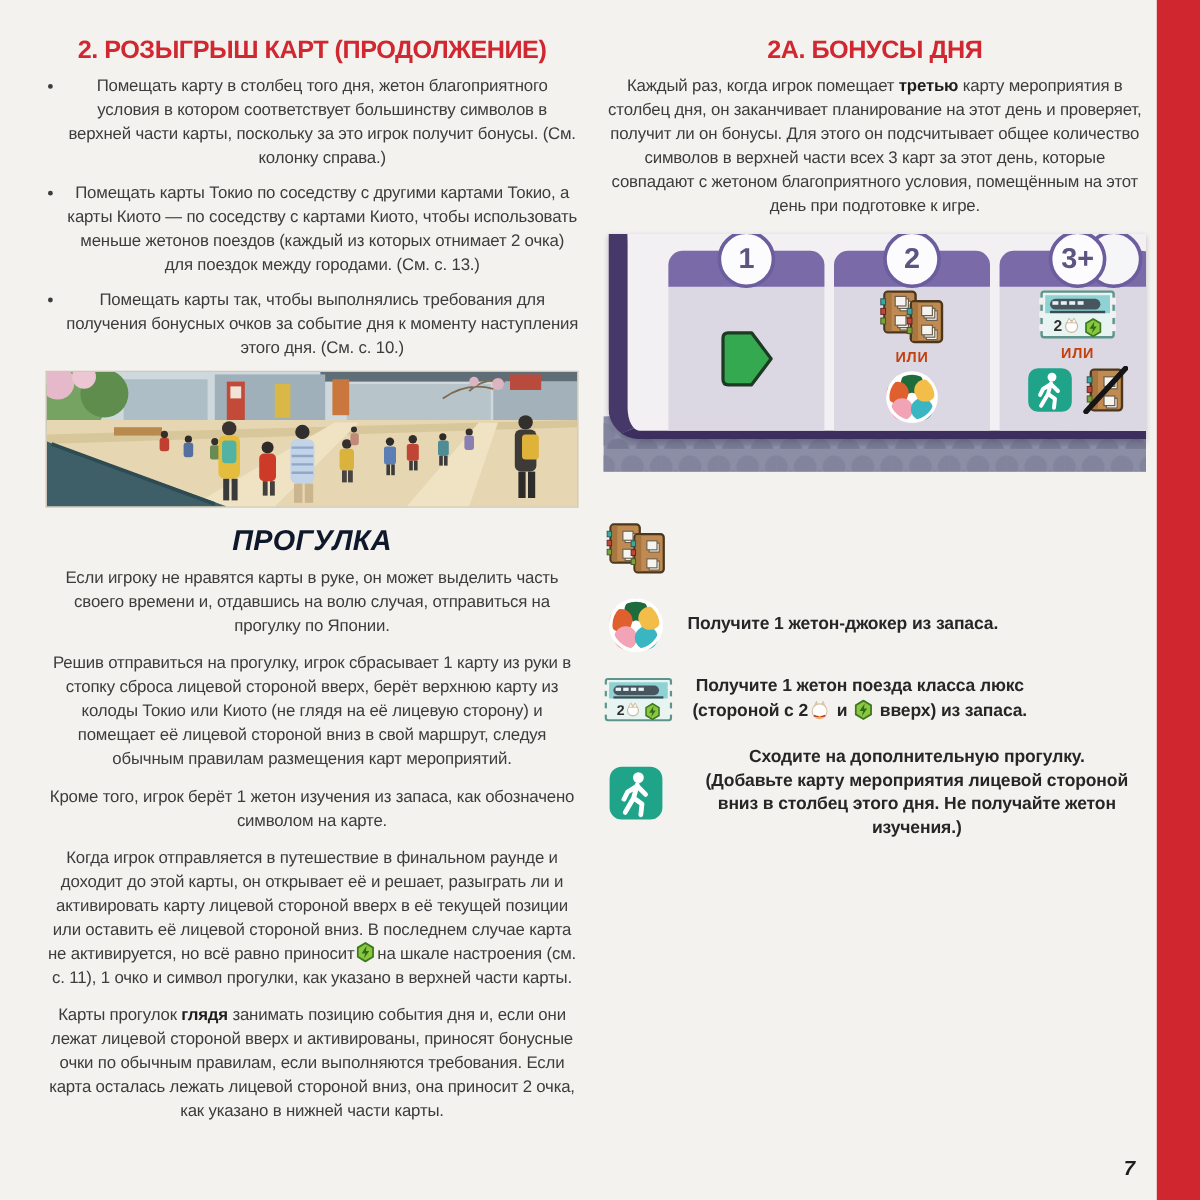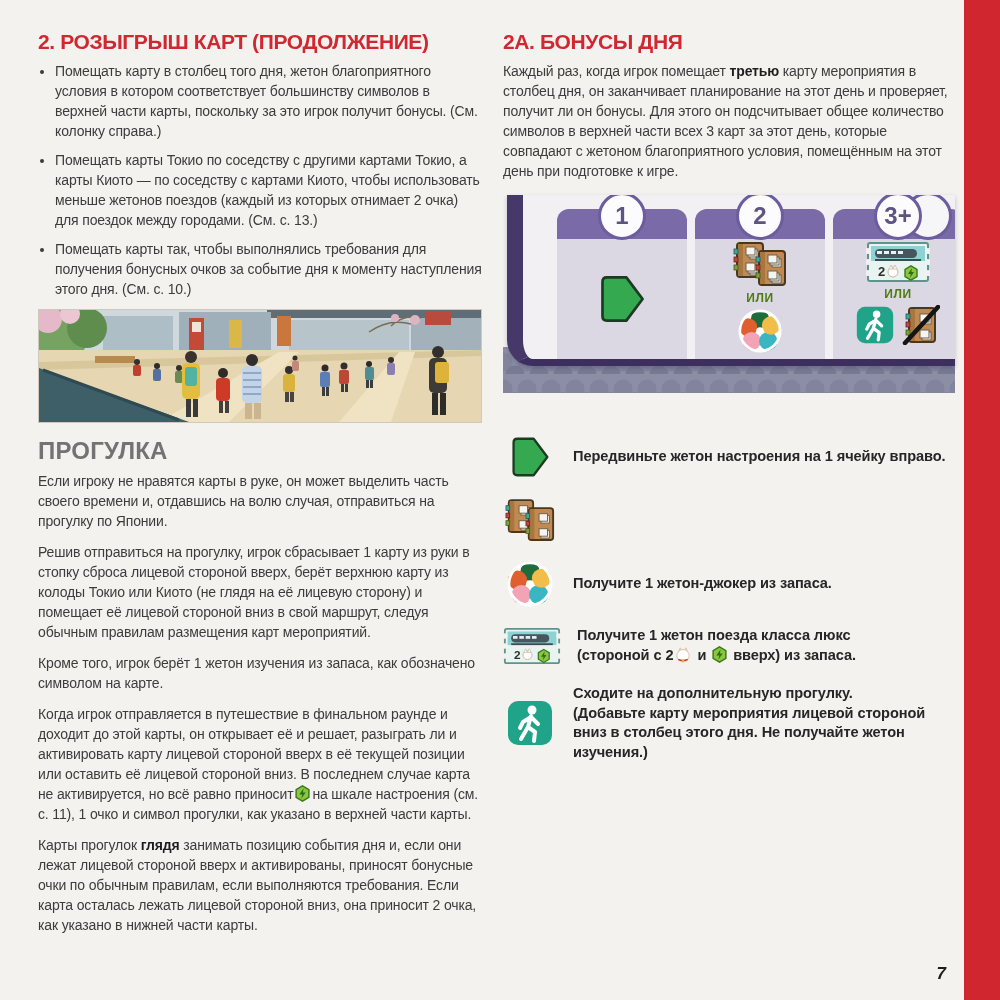--- a/index.html
+++ b/index.html
@@ -3,31 +3,31 @@
 <meta charset="utf-8">
 <style>
   html,body{margin:0;padding:0;}
   body{
     width:1000px;height:1000px;position:relative;overflow:hidden;
     background:#f3f2ef;
     font-family:"Liberation Sans",sans-serif;
     -webkit-font-smoothing:antialiased;
   }
   .red-edge{position:absolute;top:0;right:0;width:36px;height:1000px;background:#cf2630;}
-  .col{position:absolute;top:30px;}
+  .col{position:absolute;top:30px;text-align:center;}
   .col-left{left:38px;width:444px;}
   .col-right{left:503px;width:452px;}
   h1.section{color:#d02730;font-size:21px;font-weight:bold;letter-spacing:-0.4px;margin:0 0 7px;}
   .intro{font-weight:bold;color:#171717;font-size:14.8px;line-height:20px;margin:0 0 10px;letter-spacing:-0.2px;}
   p.body, li.body{font-size:14px;line-height:20px;color:#3c3c3c;letter-spacing:-0.15px;margin:0 0 11px;}
   ul.bullets{margin:4px 0 10px;padding-left:17px;}
   ul.bullets li{margin-bottom:9px;}
   ul.bullets li::marker{color:#3c3c3c;}
   b.inbold{color:#1d1d1d;}
-  h2.walk-title{font-size:24px;color:#737373;margin:14px 0 6px;letter-spacing:0.2px;font-weight:bold;}
+  h2.walk-title{font-size:24px;color:#0f172a;margin:14px 0 6px;letter-spacing:0.2px;font-weight:bold;font-style:italic;}
   .illustration{display:block;border:1px solid #cfc9bd;margin:4px 0 2px;background:#e9dfc2;}
   .inline-ic{display:inline-block;vertical-align:-3px;margin:0 2px;}
   
   .board{position:relative;height:198px;margin:14px 0 0;}
   .board-band{
     position:absolute;left:0;right:0;bottom:0;height:46px;
     background-color:#8c8ea6;
     background-image:
       radial-gradient(circle at 12px 28px,#787a93 9px,transparent 10px),
       radial-gradient(circle at 36px 28px,#787a93 9px,transparent 10px),
@@ -51,21 +51,21 @@
     position:absolute;top:-17px;left:50%;transform:translateX(-50%);
     width:48px;height:48px;border-radius:50%;background:#fcfbfd;border:3px solid #6b5d9e;
     color:#5d5480;font-weight:bold;font-size:24px;display:flex;align-items:center;justify-content:center;
     z-index:2;box-sizing:border-box;
   }
   .badge-ghost{
     position:absolute;top:-17px;left:50%;margin-left:6px;width:48px;height:48px;border-radius:50%;
     background:#f6f5f7;border:3px solid #6b5d9e;z-index:1;box-sizing:border-box;
   }
   .tab-body{position:absolute;top:32px;left:0;right:0;bottom:0;display:flex;flex-direction:column;align-items:center;gap:4px;}
-  .or{color:#4d7c0f;font-weight:bold;font-size:12px;letter-spacing:0.6px;}
+  .or{color:#c2410c;font-weight:bold;font-size:12px;letter-spacing:0.6px;}
   .pair{display:flex;align-items:flex-start;}
   .pair > :last-child{margin-left:-10px;margin-top:8px;}
   .duo{display:flex;align-items:center;gap:8px;}
   
   .bonus-list{margin-top:42px;}
   .bonus-row{display:flex;gap:16px;align-items:center;margin-bottom:19px;}
   .bonus-icon{flex:0 0 54px;display:flex;justify-content:center;}
   .bonus-text{font-weight:bold;font-size:14.6px;color:#262626;line-height:19.5px;letter-spacing:-0.1px;}
   .page-num{position:absolute;right:54px;bottom:16px;font-style:italic;font-weight:bold;font-size:17px;color:#1e1e1e;}
 </style>
@@ -319,28 +319,20 @@
               </svg>
           </div>
         </div>
       </div>
     </div>
   </div>
 
   <div class="bonus-list">
     <div class="bonus-row">
       <div class="bonus-icon">
-          <svg width="42" height="44" viewBox="0 0 46 48">
-            <path d="M9 4 H27 L42 24 L27 44 H9 Q5 44 5 40 V8 Q5 4 9 4 Z" fill="#35a94f" stroke="#1d3a24" stroke-width="2.5" stroke-linejoin="round"></path>
-          </svg>
-        </div>
-      <div class="bonus-text">Передвиньте жетон настроения на 1 ячейку вправо.</div>
-    </div>
-    <div class="bonus-row">
-      <div class="bonus-icon">
           <span class="pair">
             <svg width="30" height="36" viewBox="0 0 32 38">
               <rect x="4" y="2" width="26" height="34" rx="3" fill="#c08a50" stroke="#4a371d" stroke-width="2"></rect>
               <rect x="5" y="3" width="5" height="32" fill="#a87740"></rect>
               <rect x="1" y="8" width="4" height="5" fill="#3aa7a0" stroke="#2c5550" stroke-width="0.8"></rect>
               <rect x="1" y="16" width="4" height="5" fill="#c0453a" stroke="#5f2520" stroke-width="0.8"></rect>
               <rect x="1" y="24" width="4" height="5" fill="#7aa13c" stroke="#44551e" stroke-width="0.8"></rect>
               <g stroke="#6b5f4e" stroke-width="1" fill="#f6f4ee">
                 <rect x="17" y="10" width="9" height="8"></rect>
                 <rect x="15" y="8" width="9" height="8"></rect>

